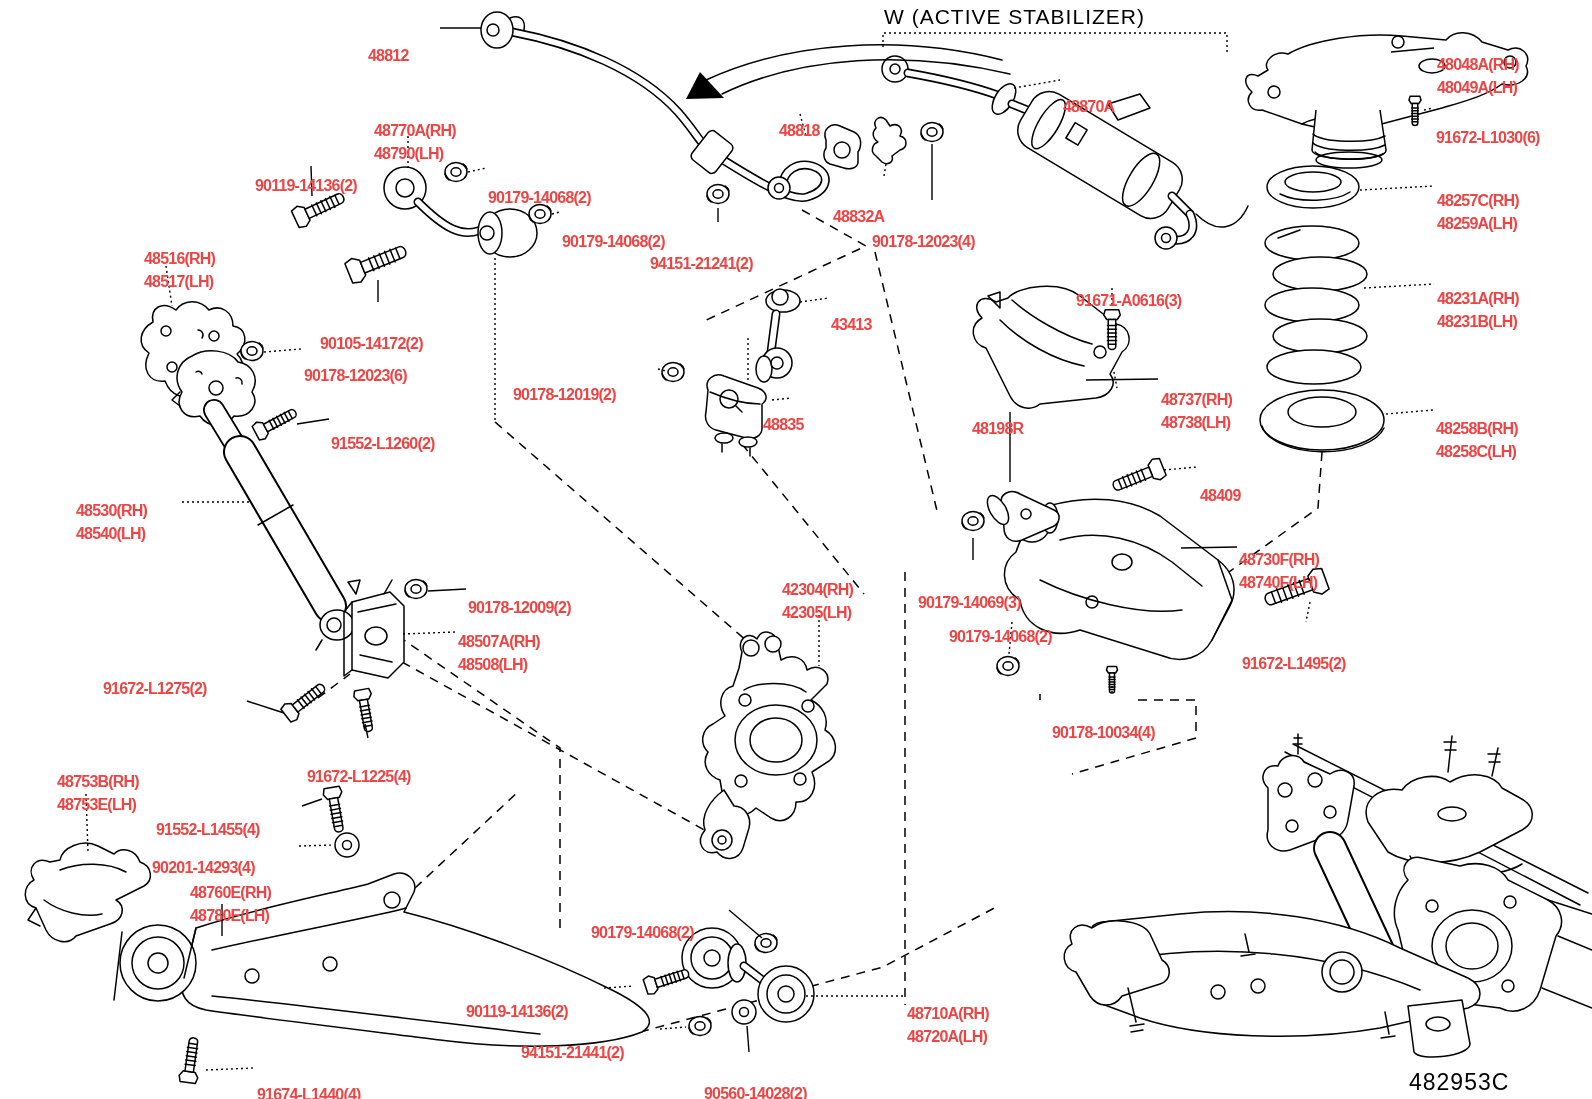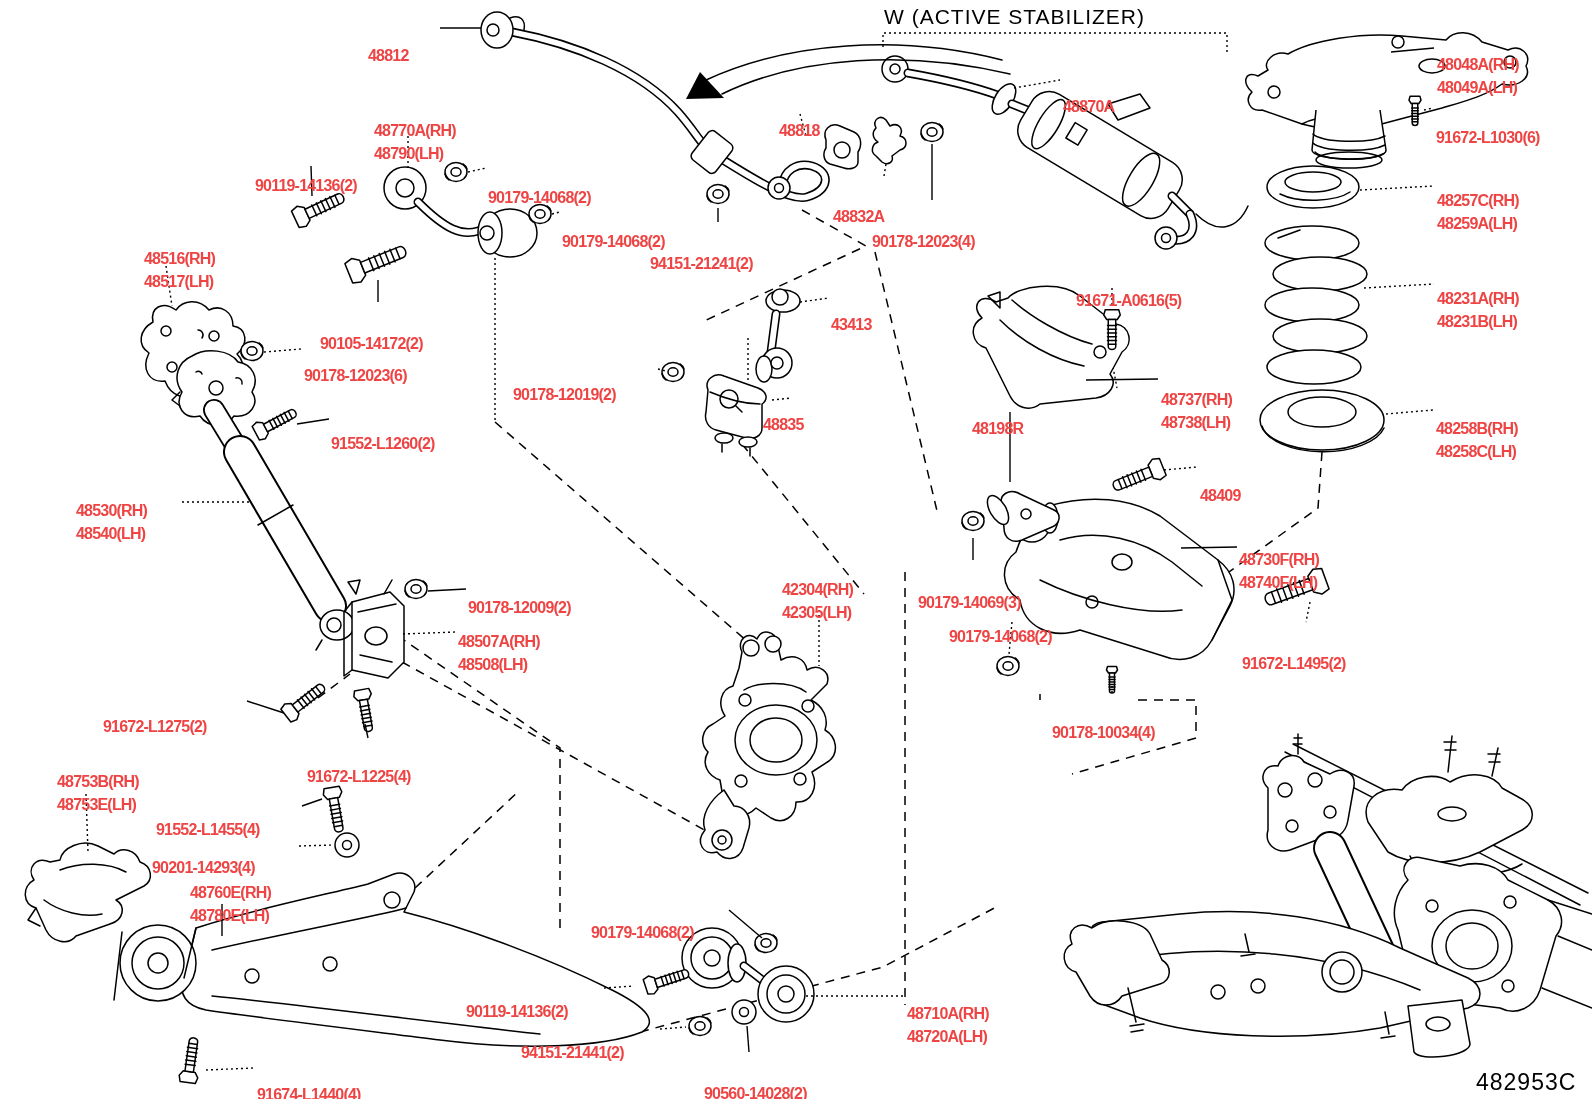--- a/index.html
+++ b/index.html
@@ -421,21 +421,21 @@
 48049A(LH)</div>
       <div class="part-label" style="left: 1436px; top: 98px;">91672-L1030(6)</div>
       <div class="part-label" style="left: 1437px; top: 161px;">48257C(RH)
 48259A(LH)</div>
       <div class="part-label" style="left: 1437px; top: 259px;">48231A(RH)
 48231B(LH)</div>
       <div class="part-label" style="left: 144px; top: 219px;">48516(RH)
 48517(LH)</div>
       <div class="part-label" style="left: 320px; top: 304px;">90105-14172(2)</div>
       <div class="part-label" style="left: 304px; top: 336px;">90178-12023(6)</div>
-      <div class="part-label" style="left: 1076px; top: 261px;">91671-A0616(5)</div>
+      <div class="part-label" style="left: 1076px; top: 261px;">91671-A0616(3)</div>
       <div class="part-label" style="left: 831px; top: 285px;">43413</div>
       <div class="part-label" style="left: 513px; top: 355px;">90178-12019(2)</div>
       <div class="part-label" style="left: 763px; top: 385px;">48835</div>
       <div class="part-label" style="left: 1161px; top: 360px;">48737(RH)
 48738(LH)</div>
       <div class="part-label" style="left: 972px; top: 389px;">48198R</div>
       <div class="part-label" style="left: 331px; top: 404px;">91552-L1260(2)</div>
       <div class="part-label" style="left: 1436px; top: 389px;">48258B(RH)
 48258C(LH)</div>
       <div class="part-label" style="left: 76px; top: 471px;">48530(RH)
@@ -444,32 +444,32 @@
       <div class="part-label" style="left: 918px; top: 563px;">90179-14069(3)</div>
       <div class="part-label" style="left: 1239px; top: 520px;">48730F(RH)
 48740F(LH)</div>
       <div class="part-label" style="left: 468px; top: 568px;">90178-12009(2)</div>
       <div class="part-label" style="left: 458px; top: 602px;">48507A(RH)
 48508(LH)</div>
       <div class="part-label" style="left: 782px; top: 550px;">42304(RH)
 42305(LH)</div>
       <div class="part-label" style="left: 949px; top: 597px;">90179-14068(2)</div>
       <div class="part-label" style="left: 1242px; top: 624px;">91672-L1495(2)</div>
-      <div class="part-label" style="left: 103px; top: 687px;">91672-L1275(2)</div>
+      <div class="part-label" style="left: 103px; top: 649px;">91672-L1275(2)</div>
       <div class="part-label" style="left: 1052px; top: 693px;">90178-10034(4)</div>
       <div class="part-label" style="left: 307px; top: 737px;">91672-L1225(4)</div>
       <div class="part-label" style="left: 57px; top: 742px;">48753B(RH)
 48753E(LH)</div>
       <div class="part-label" style="left: 156px; top: 790px;">91552-L1455(4)</div>
       <div class="part-label" style="left: 152px; top: 828px;">90201-14293(4)</div>
       <div class="part-label" style="left: 190px; top: 853px;">48760E(RH)
 48780E(LH)</div>
       <div class="part-label" style="left: 591px; top: 893px;">90179-14068(2)</div>
       <div class="part-label" style="left: 466px; top: 972px;">90119-14136(2)</div>
       <div class="part-label" style="left: 521px; top: 1013px;">94151-21441(2)</div>
       <div class="part-label" style="left: 907px; top: 974px;">48710A(RH)
 48720A(LH)</div>
       <div class="part-label" style="left: 704px; top: 1054px;">90560-14028(2)</div>
       <div class="part-label" style="left: 257px; top: 1055px;">91674-L1440(4)</div>
     </div>
   <div class="note-label" style="left:884px;top:5px;">W (ACTIVE STABILIZER)</div>
-  <div class="code-label" style="left:1476px;top:1069px;">482953C</div>
+  <div class="code-label" style="left:1409px;top:1069px;">482953C</div>
 </div>
 
 </body></html>

